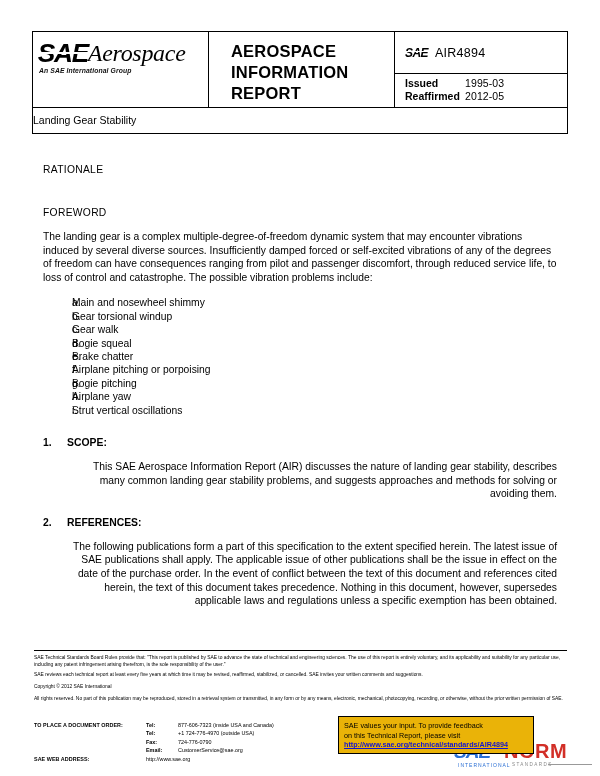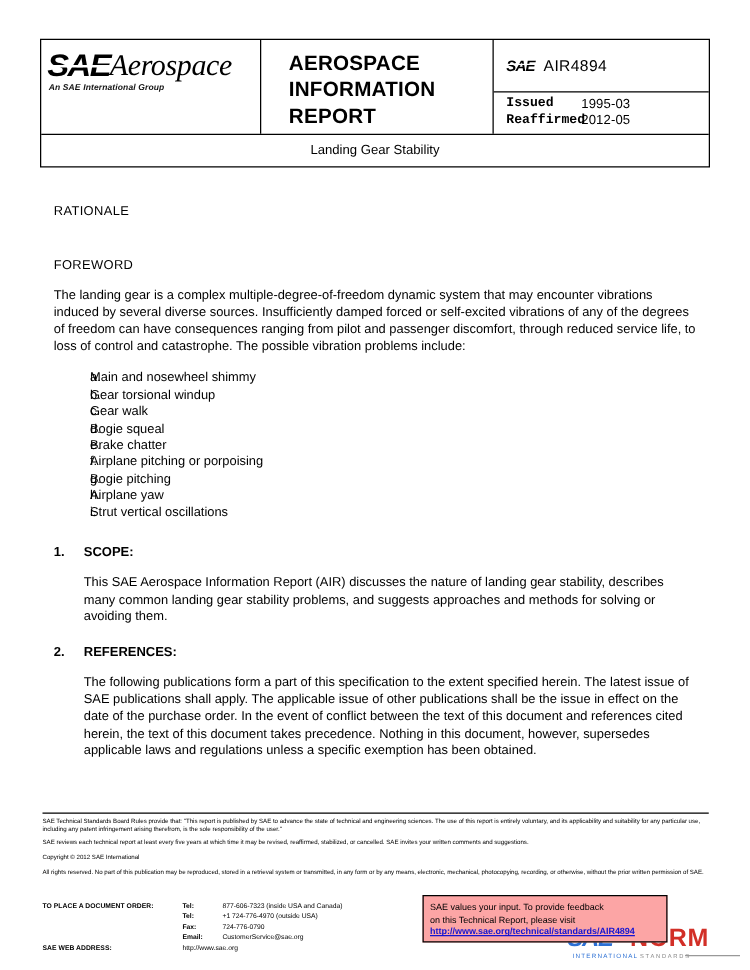--- a/index.html
+++ b/index.html
@@ -103,26 +103,26 @@
   }
   .num-sae::after {
     content: "";
     position: absolute; left: -1px; right: -1px;
     top: 5px; height: 1.3px; background: #fff;
   }
   .num-id { font-size: 12.5px; letter-spacing: 0.3px; text-align: right; }
 
   .date-cell { padding: 3px 0 5px 10px; }
   .date-line { display: flex; font-size: 10.5px; line-height: 12.5px; }
-  .date-lbl { width: 60px; font-weight: bold; font-family: Liberation Mono, monospace; }
+  .date-lbl { width: 60px; font-weight: bold; }
   .date-val { letter-spacing: 0.1px; }
 
   .title-row {
     border-top: 1.2px solid #000;
-    text-align: center;
+    text-align: left;
     padding: 6px 0 7px;
     font-size: 10.5px;
   }
 
   
   .body { position: absolute; left: 43px; top: 148px; width: 514px; }
   .ctr { font-size: 10.3px; letter-spacing: 0.3px; }
   .para {
     font-size: 10.3px;
     line-height: 13.6px;
@@ -134,21 +134,21 @@
 
   .alist { margin: 0; padding: 0; list-style: none; }
   .alist li {
     display: flex;
     font-size: 10.3px;
     line-height: 13.4px;
   }
   .alist .mk { width: 27px; padding-left: 29px; }
   .numsec { display: flex; font-size: 10.4px; font-weight: bold; }
   .numsec .n { width: 24px; }
-  .indent { padding-left: 24px; }
+  .indent { padding-left: 24px; text-align: right; }
 
   
   .foot-rule {
     position: absolute; left: 34px; top: 650px;
     width: 533px; height: 1.1px; background: #000;
   }
   .foot {
     position: absolute; left: 34px; top: 655px; width: 533px;
     font-size: 4.9px; line-height: 6.6px; color: #000;
   }
@@ -162,21 +162,21 @@
   .ord-row { display: flex; }
   .ord-lbl { width: 112px; font-weight: bold; letter-spacing: 0.05px; }
   .ord-k { width: 32px; font-weight: bold; }
   .ord-v { white-space: nowrap; }
   .web-row { display: flex; margin-top: 1px; }
 
   .fb-box {
     position: absolute; left: 338px; top: 716px;
     width: 196px; height: 38px;
     border: 1.3px solid #000;
-    background: #fca5a5;
+    background: #eab308;
     padding: 4px 0 0 5px;
     font-size: 7.2px; line-height: 9.6px;
     z-index: 4;
   }
   .fb-link { color: #1414d2; text-decoration: underline; font-weight: bold; }
 
   
   .wm {
     position: absolute; left: 452px; top: 736px;
     width: 148px; height: 40px; z-index: 2;

